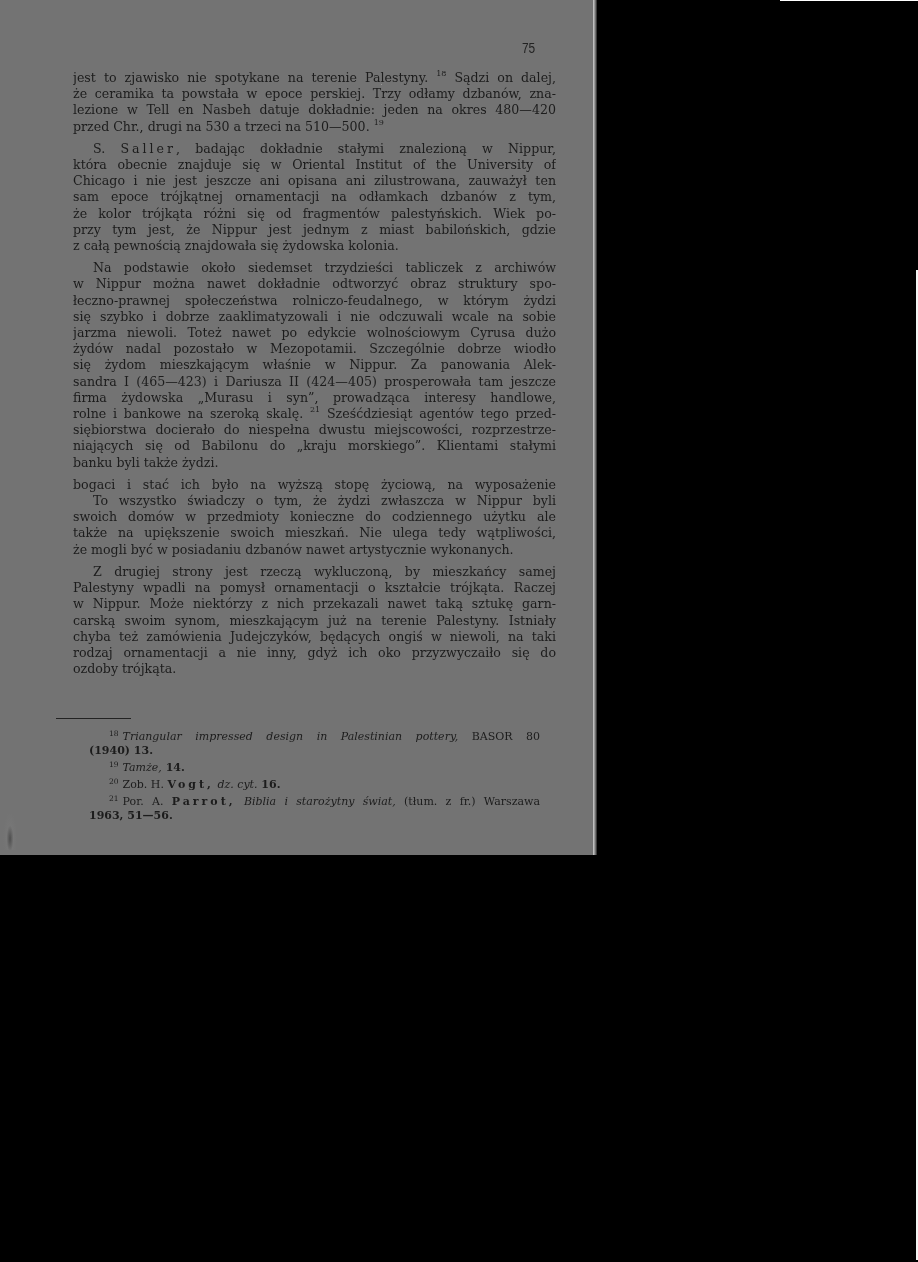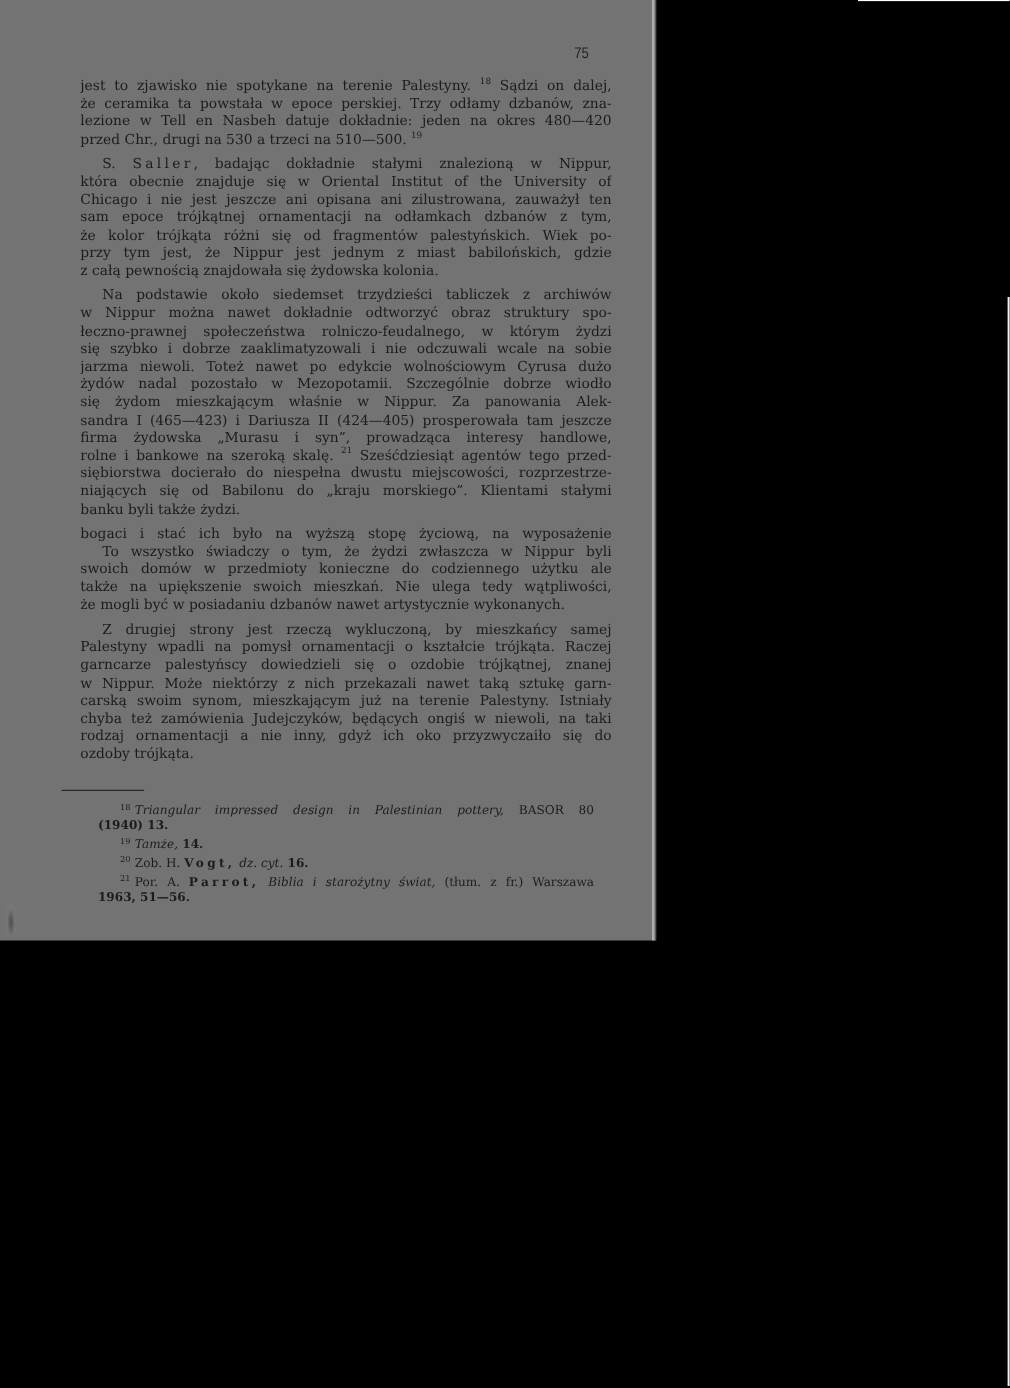--- a/index.html
+++ b/index.html
@@ -111,21 +111,20 @@
         <span class="line"><span>bogaci i stać ich było na wyższą stopę życiową, na wyposażenie</span></span>
         <span class="line indent"><span>To wszystko świadczy o tym, że żydzi zwłaszcza w Nippur byli</span></span>
         <span class="line"><span>swoich domów w przedmioty konieczne do codziennego użytku ale</span></span>
         <span class="line"><span>także na upiększenie swoich mieszkań. Nie ulega tedy wątpliwości,</span></span>
         <span class="line last"><span>że mogli być w posiadaniu dzbanów nawet artystycznie wykonanych.</span></span>
       </div>
       <div class="para-gap"></div>
       <div>
         <span class="line indent"><span>Z drugiej strony jest rzeczą wykluczoną, by mieszkańcy samej</span></span>
         <span class="line"><span>Palestyny wpadli na pomysł ornamentacji o kształcie trójkąta. Raczej</span></span>
-        <span class="line"><span>garncarze palestyńscy dowiedzieli się o ozdobie trójkątnej, znanej</span></span>
         <span class="line"><span>w Nippur. Może niektórzy z nich przekazali nawet taką sztukę garn-</span></span>
         <span class="line"><span>carską swoim synom, mieszkającym już na terenie Palestyny. Istniały</span></span>
         <span class="line"><span>chyba też zamówienia Judejczyków, będących ongiś w niewoli, na taki</span></span>
         <span class="line"><span>rodzaj ornamentacji a nie inny, gdyż ich oko przyzwyczaiło się do</span></span>
         <span class="line last"><span>ozdoby trójkąta.</span></span>
       </div>
     </div>
 
   <div class="footnote-rule"></div>
   <div class="footnotes" id="footnotes">

